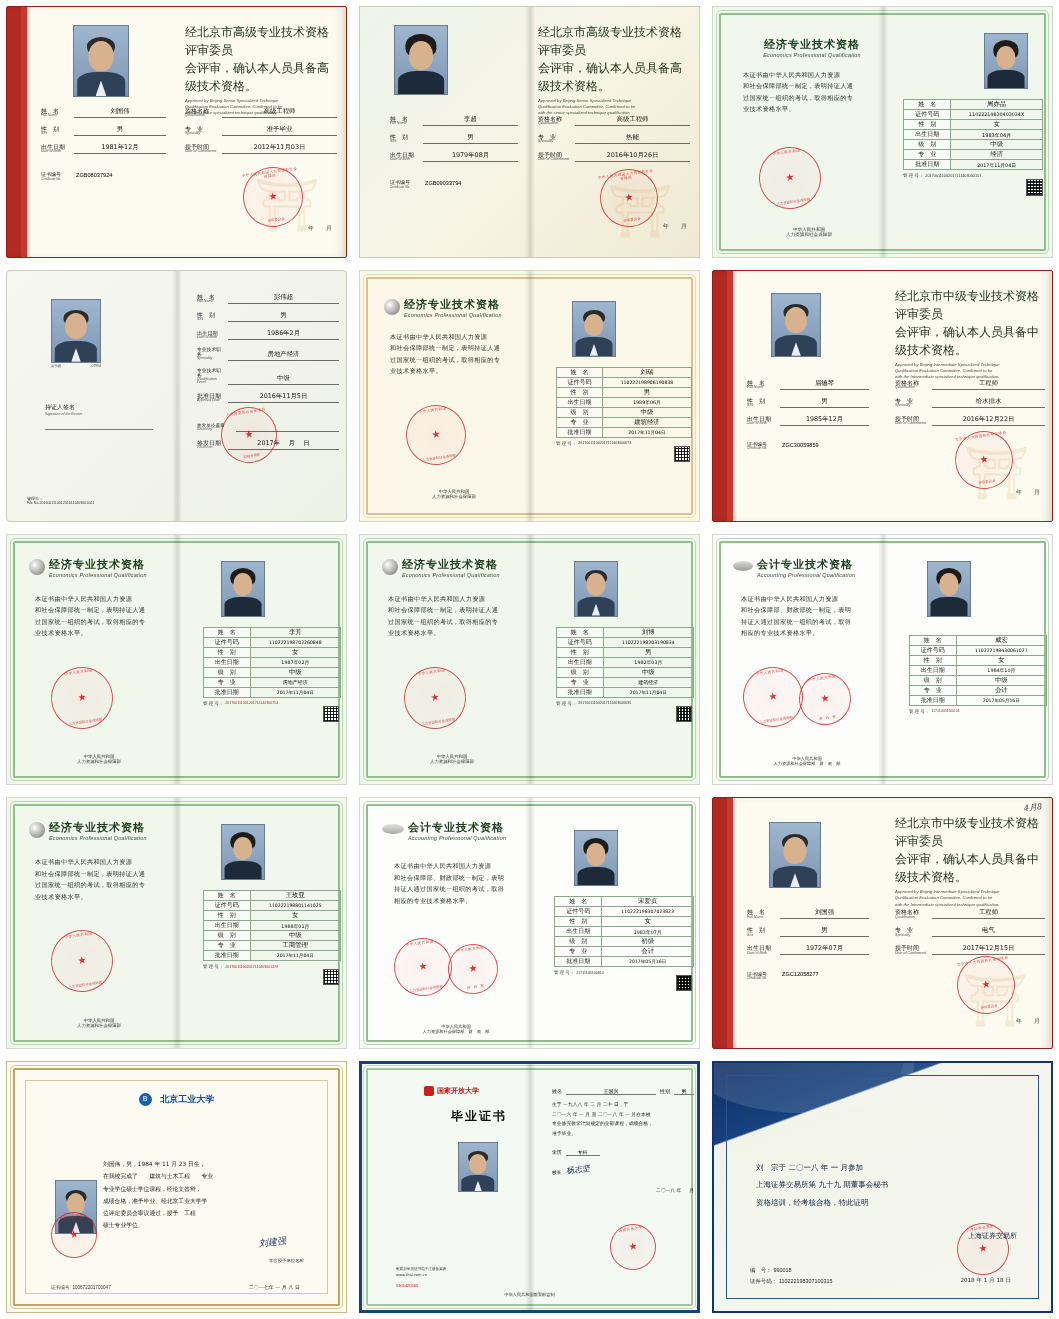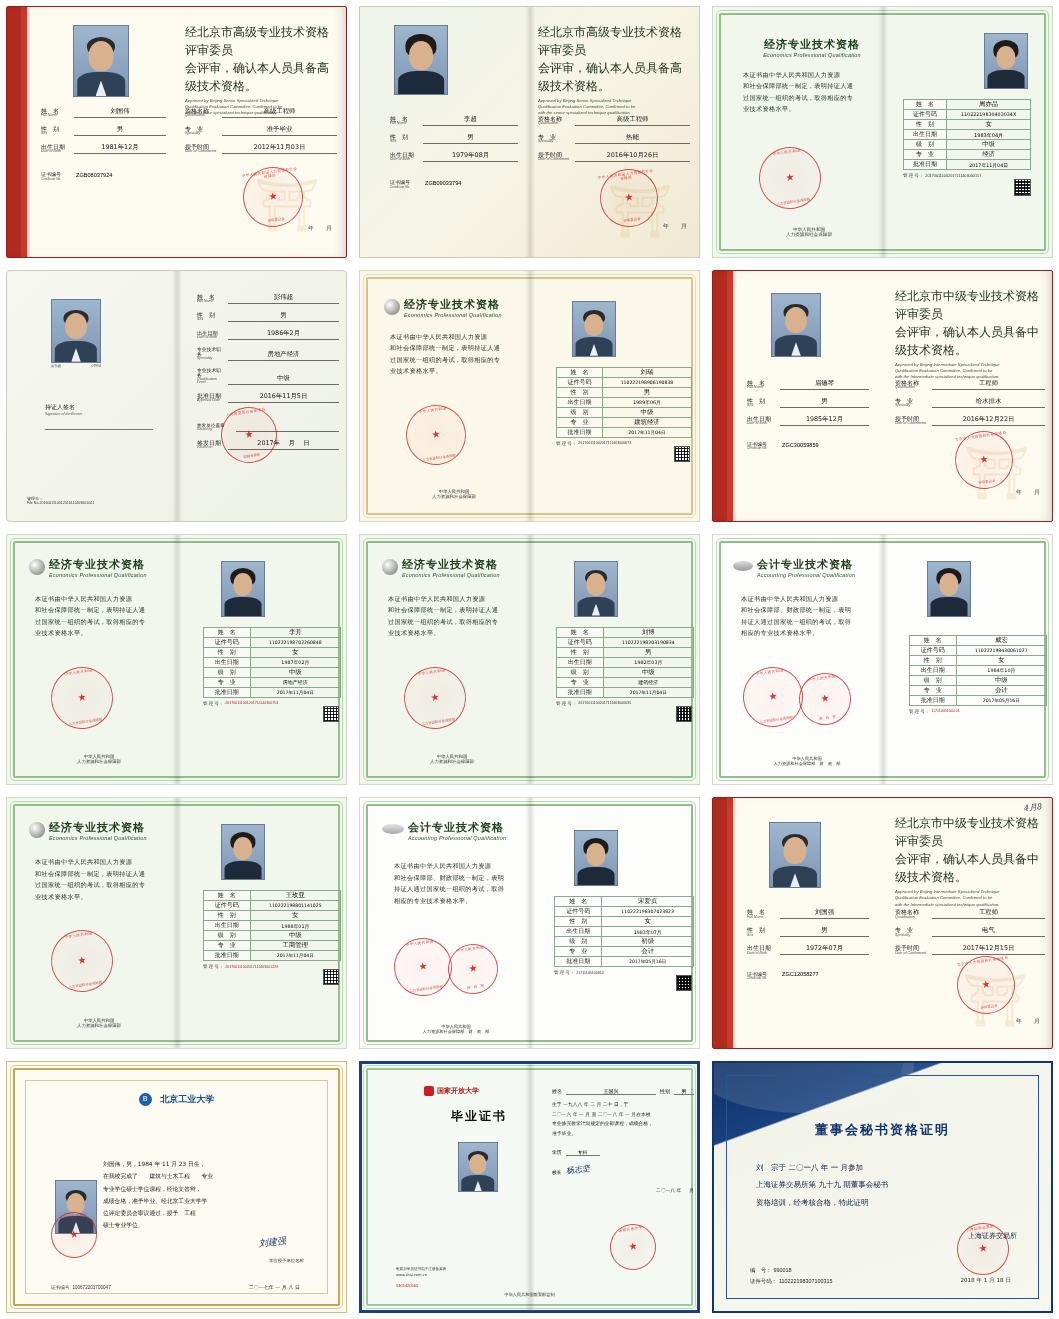--- a/index.html
+++ b/index.html
@@ -390,21 +390,21 @@
           <div>中华人民共和国</div>
           <div>人力资源和社会保障部</div>
         </div>
 
         <div class="photo f" style="position:absolute;right:24px;top:26px;width:44px;height:56px;">
           <div class="hair"></div>
             <div class="head"></div>
             <div class="body"></div>
         </div>
 
-        <div style="position:absolute;left:190px;top:92px;width:128px;">
+        <div style="position:absolute;left:190px;top:92px;width:140px;">
           <table class="tbl zh">
             <tbody>
                 <tr>
                   <td class="k lbl-zh">姓　名</td>
                   <td class="v val-zh">周亦品</td>
                 </tr>
             <tr>
                   <td class="k lbl-zh">证件号码</td>
                   <td class="v" style="font-size:4.8px">11022219830403034X</td>
                 </tr>
@@ -1271,21 +1271,20 @@
     </div>
 
     <div class="cell">
       <div class="cert" style="background:linear-gradient(160deg,#0f2f63 0%,#17427f 22%,#f2f4ea 22.5%,#f6f7ef 100%);border:2px solid #12356d;">
         <div style="position:absolute;left:0;right:0;top:0;height:58px;overflow:hidden;">
           <div style="position:absolute;left:-20px;top:-40px;width:220px;height:90px;border-radius:50%;background:rgba(255,255,255,.12);"></div>
           <div style="position:absolute;right:-30px;top:-30px;width:180px;height:80px;border-radius:50%;background:rgba(255,255,255,.08);"></div>
         </div>
         <div style="position:absolute;inset:12px;border:1px solid #2b5494;"></div>
 
-        <div class="zh" style="position:absolute;left:0;right:0;top:58px;text-align:center;font-size:13px;font-weight:bold;letter-spacing:2px;color:#12356d;">董事会秘书资格证明</div>
 
         <div class="zh" style="position:absolute;left:42px;top:96px;width:270px;font-size:7.5px;line-height:2.3;color:#11223f;">
           <div>刘　宗于 二〇一八 年 一 月参加</div>
           <div>上海证券交易所第 九十九 期董事会秘书</div>
           <div>资格培训，经考核合格，特此证明</div>
         </div>
 
         <div class="seal" style="width:52px;height:52px;right:42px;top:160px;">
           <span class="arc-top zh">上海证券交易所</span>
           <span class="star">★</span>

